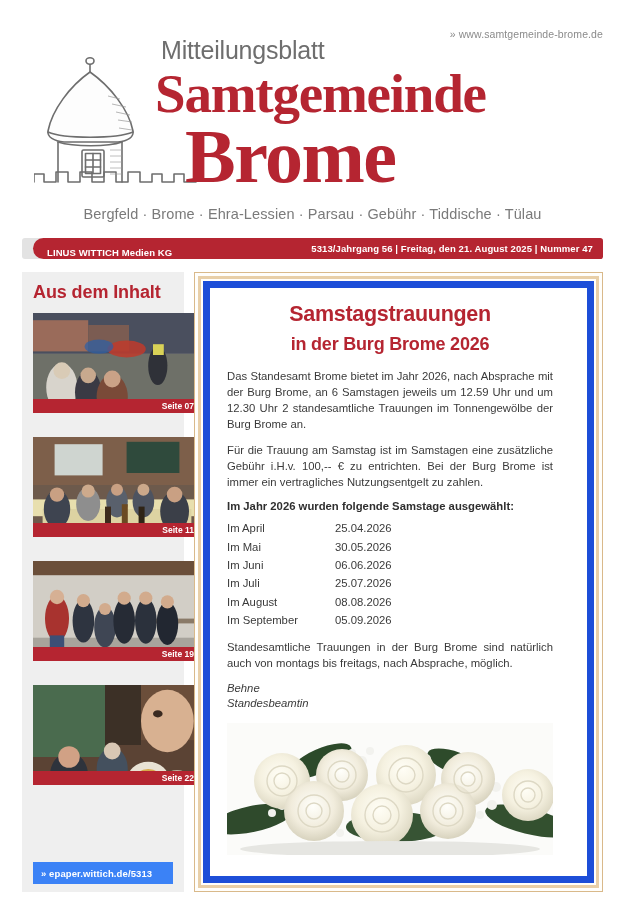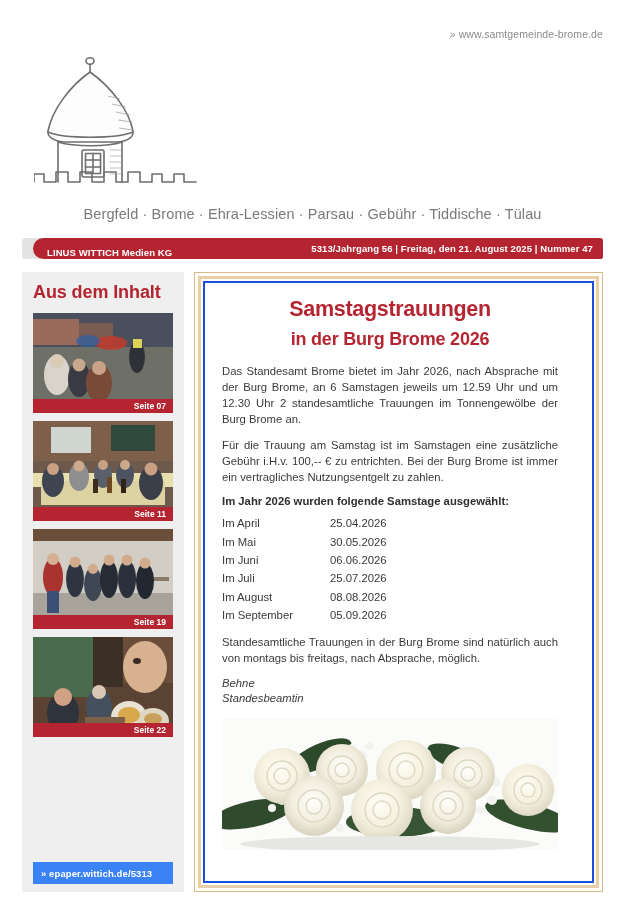--- a/index.html
+++ b/index.html
@@ -136,23 +136,23 @@
   }
   .sidebar-title {
     font-size: 18px;
     font-weight: 700;
     color: #b52531;
     margin-bottom: 10px;
     letter-spacing: -.1px;
   }
   .thumb {
     position: relative;
-    width: 140px;
+    width: 168px;
     height: 100px;
-    margin-bottom: 8px;
+    margin-bottom: 24px;
     overflow: hidden;
     background: #777;
   }
   .thumb .ph { position: absolute; inset: 0; }
   .thumb-label {
     position: absolute;
     left: 0; right: 0; bottom: 0;
     height: 14px;
     background: #b52531;
     color: #fff;
@@ -189,21 +189,21 @@
     border: 1px solid #d9b98a;
     padding: 3px;
   }
   .frame-mid {
     width: 100%; height: 100%;
     border: 3px solid #e8cfa8;
     padding: 2px;
   }
   .frame-in {
     width: 100%; height: 100%;
-    border: 2px solid #1d4ed8;
+    border: 7px solid #1d4ed8;
     background: #ffffff;
     padding: 14px 34px 10px 17px;
     overflow: hidden;
   }
   .art-title {
     text-align: center;
     font-size: 21.5px;
     font-weight: 700;
     color: #b52531;
     letter-spacing: -.3px;
@@ -292,20 +292,25 @@
         <g stroke="#9a9a9a" stroke-width="0.9" opacity=".8">
           <path d="M74 44 L86 47 M78 52 L92 55 M82 60 L96 63 M84 68 L98 70 M85 76 L98 78"></path>
         </g>
 
         <g stroke="#9a9a9a" stroke-width="0.9" opacity=".7">
           <path d="M76 98 L88 98 M76 104 L88 104 M76 110 L88 110 M76 116 L88 116 M76 122 L88 122"></path>
         </g>
       </svg>
     </div>
 
+    <div class="title-block">
+      <div class="kicker">Mitteilungsblatt</div>
+      <div class="line1">Samtgemeinde</div>
+      <div class="line2">Brome</div>
+    </div>
 
     <div class="towns">Bergfeld · Brome · Ehra-Lessien · Parsau · Gebühr · Tiddische · Tülau</div>
   </div>
 
   <div class="infobar-row">
     <div class="infobar-tab"></div>
     <div class="infobar">
       <span class="infobar-left">LINUS WITTICH Medien KG</span>
       <span class="infobar-right">5313/Jahrgang 56 | Freitag, den 21. August 2025 | Nummer 47</span>
     </div>

